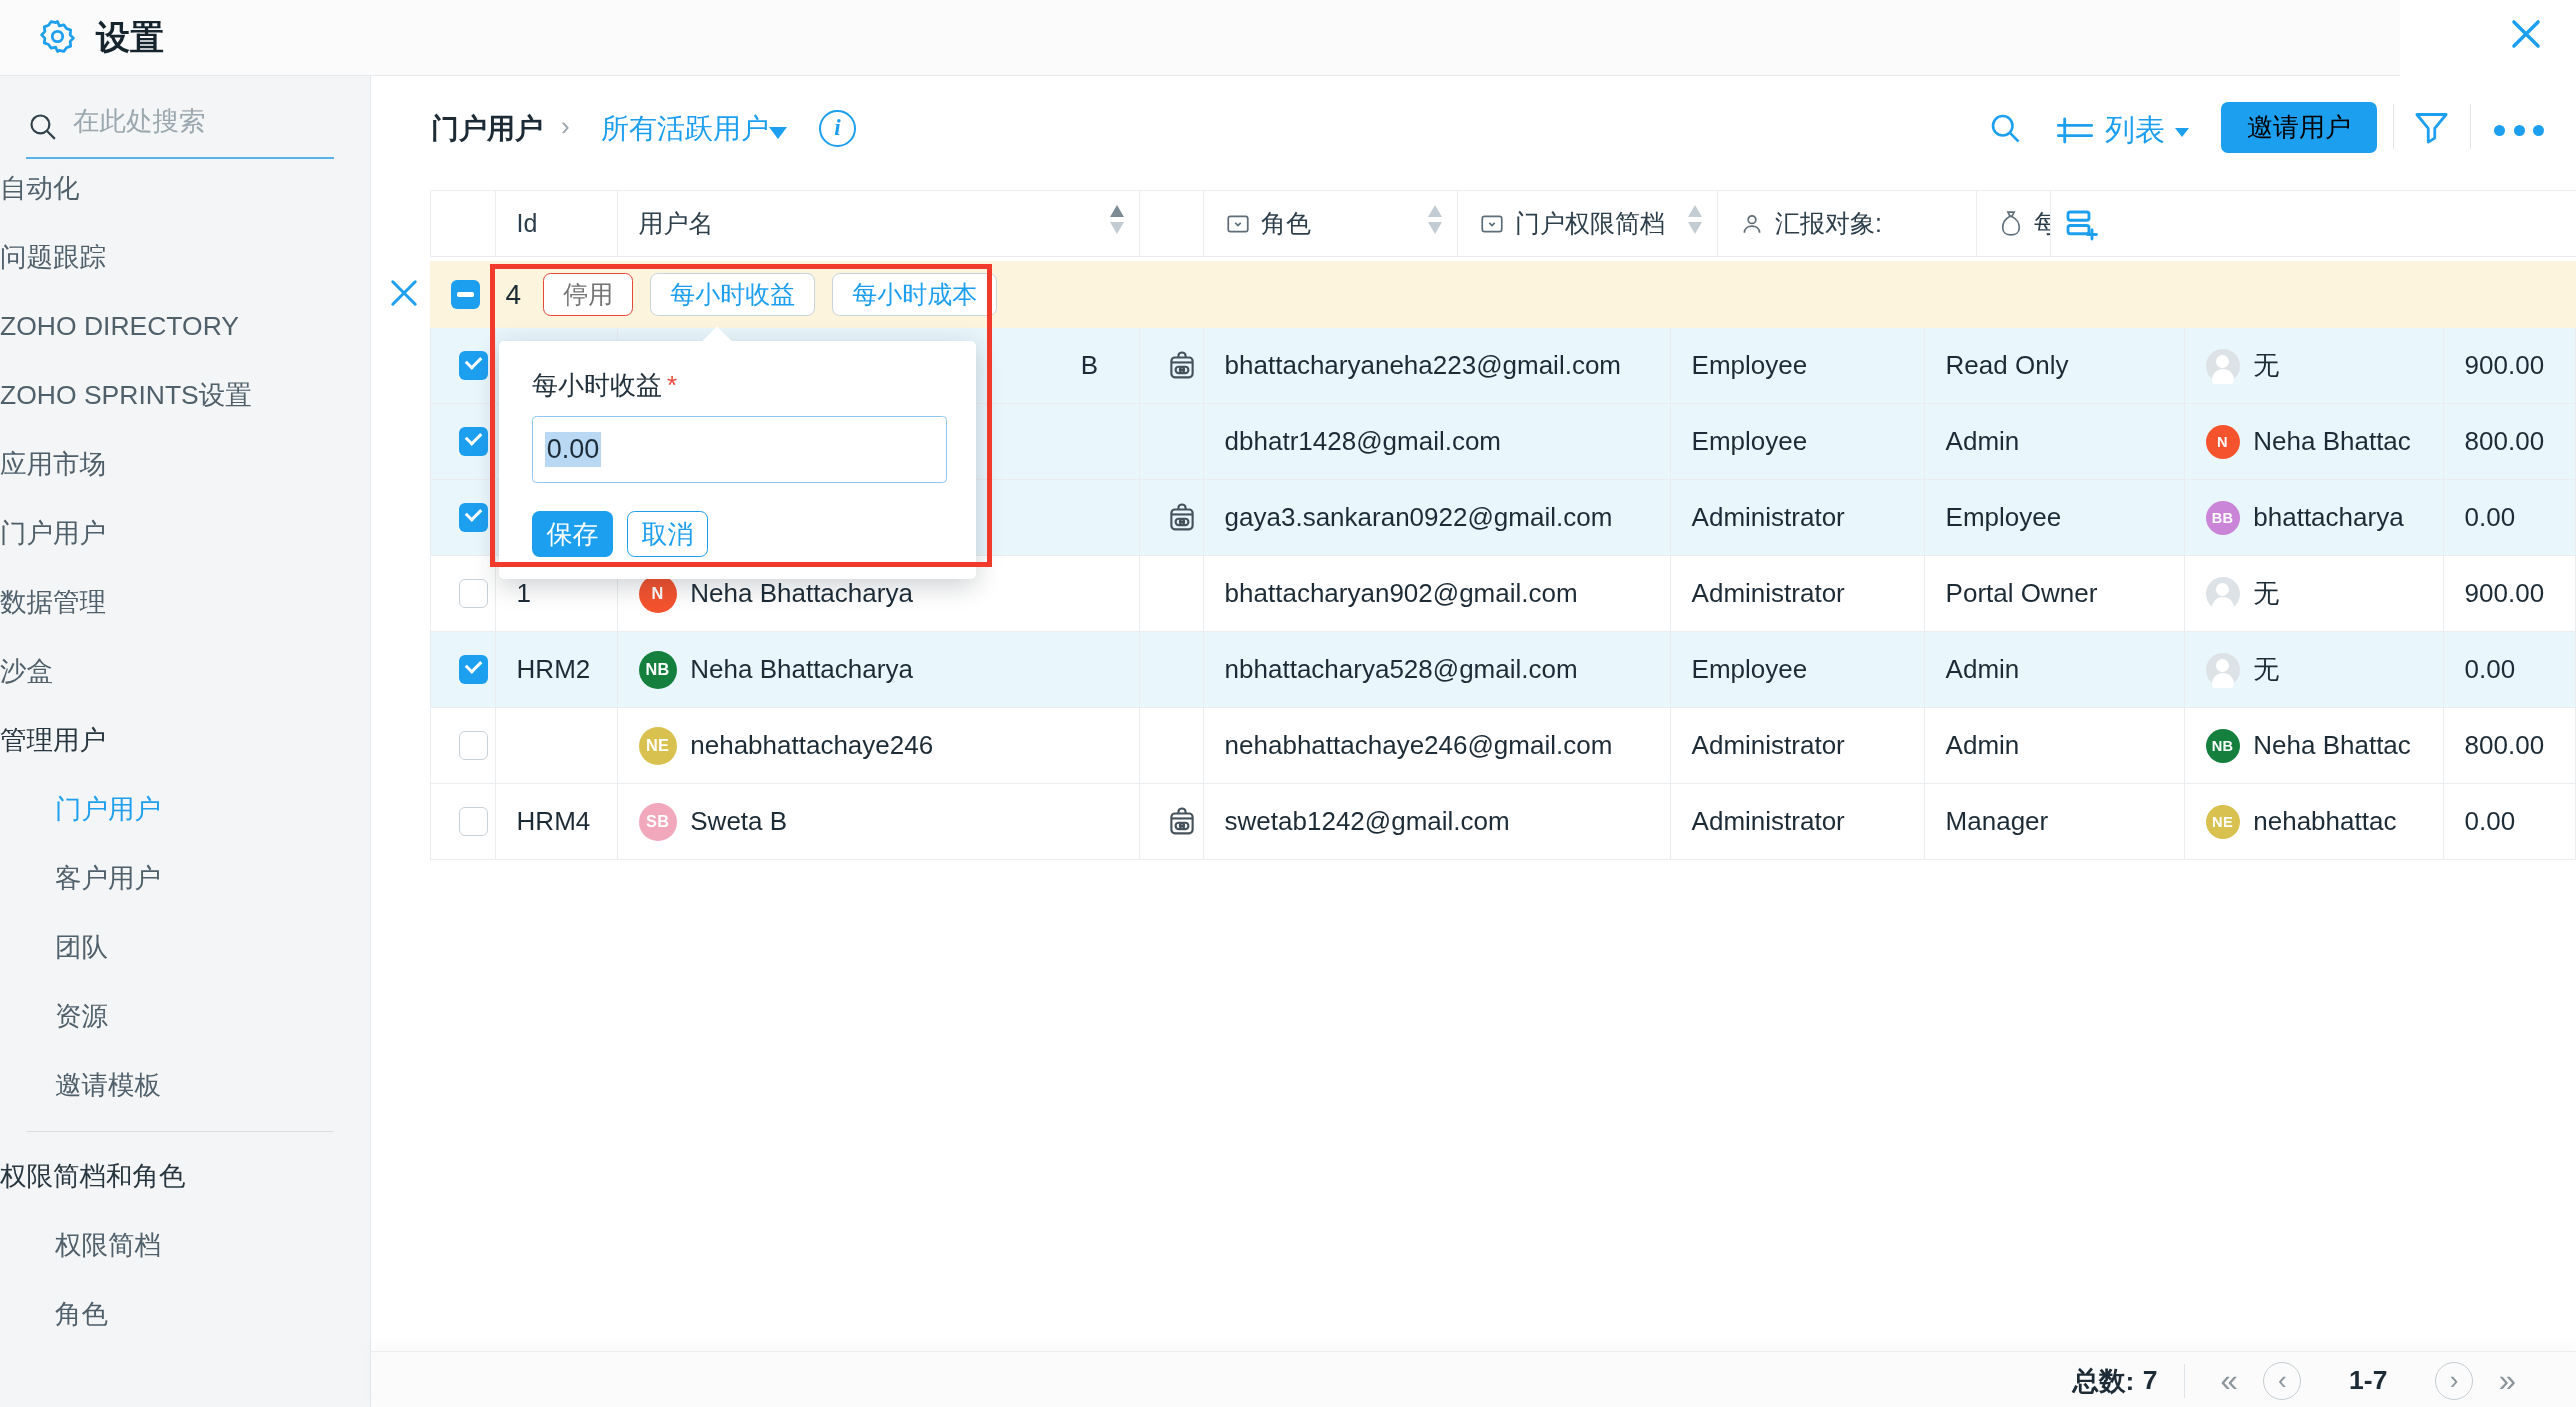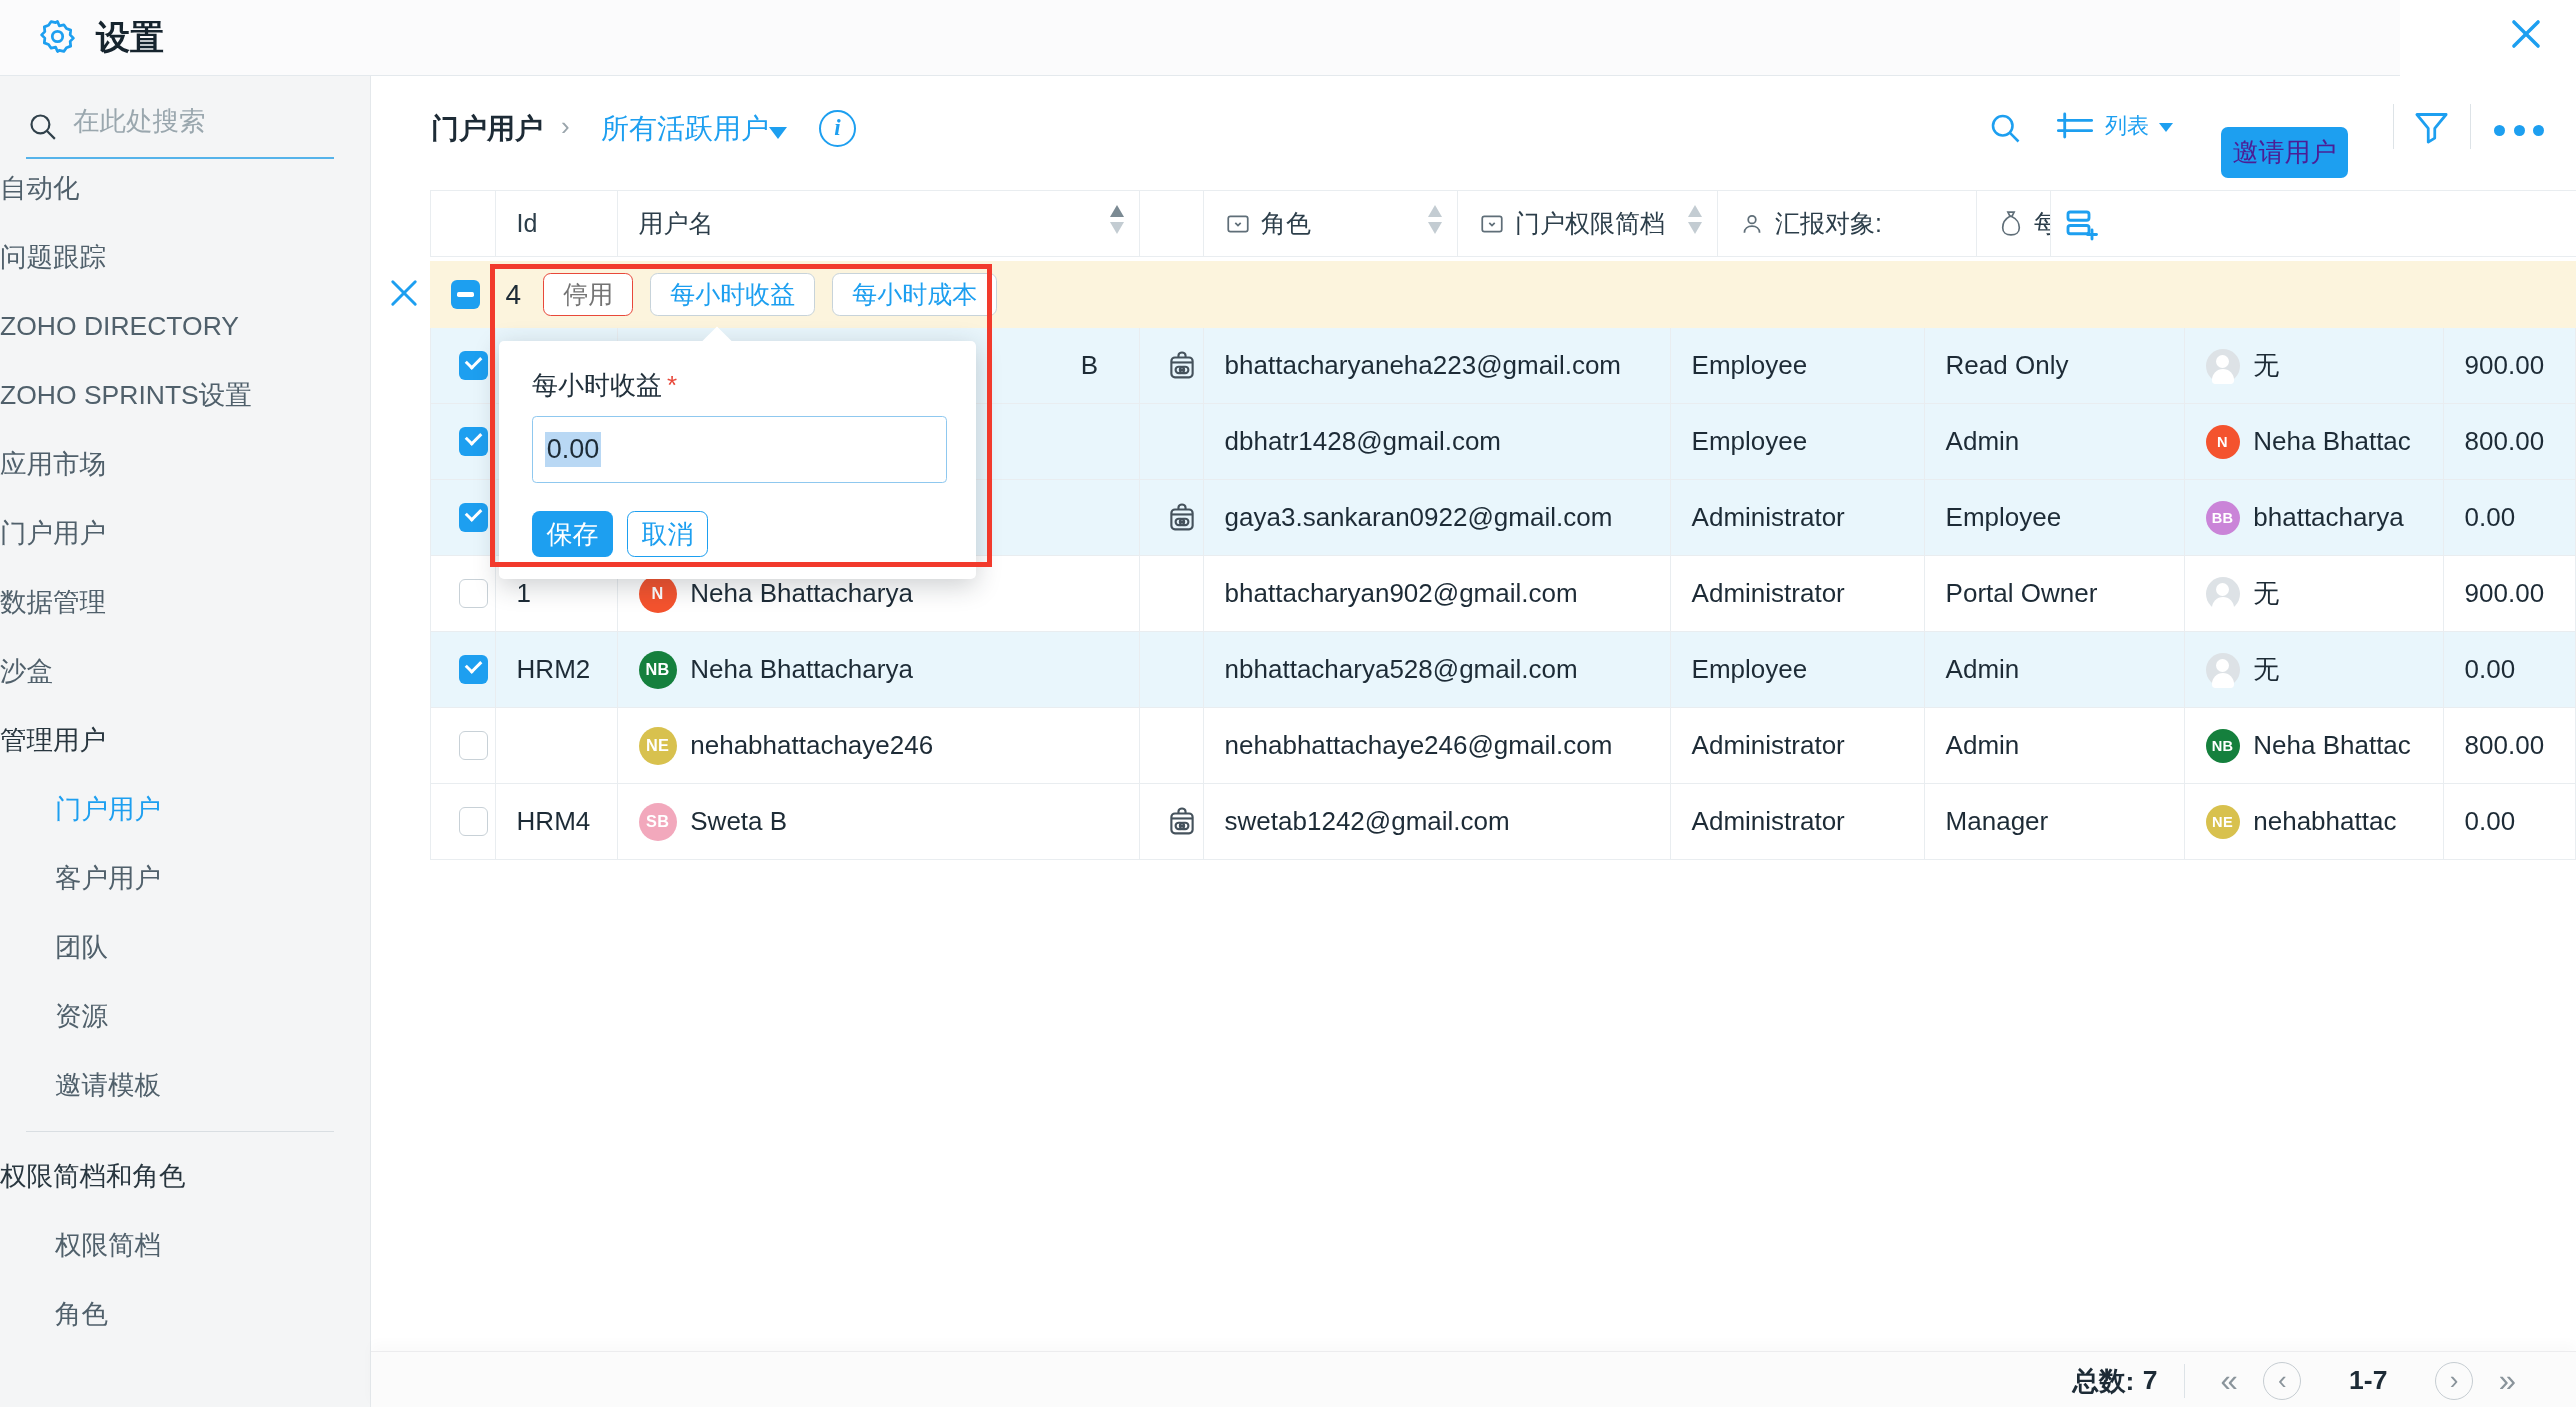--- a/index.html
+++ b/index.html
@@ -32,25 +32,25 @@
   .crumb-parent{position:absolute;left:431px;top:110px;font-size:28px;font-weight:600;color:#1d2b36;}
   .crumb-sep{position:absolute;left:561px;top:111px;font-size:26px;color:#9aa5ac;}
   .crumb-current{position:absolute;left:601px;top:110px;font-size:28px;color:#1d9ff0;cursor:pointer;}
   .crumb-caret{position:absolute;left:769px;top:127px;width:0;height:0;border-left:9.4px solid transparent;
         border-right:9.4px solid transparent;border-top:12px solid #1d9ff0;cursor:pointer;}
   .info-badge{position:absolute;left:819px;top:110px;width:33px;height:33px;border:2.6px solid #1d9ff0;
         border-radius:50%;color:#1d9ff0;font-size:23px;font-style:italic;font-weight:700;
         text-align:center;line-height:31px;font-family:"Liberation Serif","DejaVu Serif",serif;}
   .tb-search{position:absolute;left:1987px;top:110px;cursor:pointer;}
   .tb-view{position:absolute;left:2057px;top:110px;display:flex;align-items:center;cursor:pointer;}
-  .tb-view-label{font-size:22px;color:#1d9ff0;margin-left:12px;}
+  .tb-view-label{font-size:30px;color:#1d9ff0;margin-left:12px;}
   .tb-view-caret{width:0;height:0;border-left:7.7px solid transparent;border-right:7.7px solid transparent;
         border-top:9.4px solid #1d9ff0;margin-left:10.3px;margin-top:3.4px;}
-  .invite-btn{position:absolute;left:2221px;top:102px;width:127px;height:51px;background:#1d9ff0;border:none;
-        border-radius:6.9px;color:#4c1d95;font-size:26px;font-family:inherit;cursor:pointer;margin-top:25px;}
+  .invite-btn{position:absolute;left:2221px;top:102px;width:156px;height:51px;background:#1d9ff0;border:none;
+        border-radius:6.9px;color:#000000;font-size:26px;font-family:inherit;cursor:pointer;}
   .tb-sep{position:absolute;top:104px;width:0.9px;height:45px;background:#dde3e7;}
   .funnel{position:absolute;left:2412px;top:108px;cursor:pointer;}
   .dots{position:absolute;left:2494px;top:125px;display:flex;gap:8.6px;cursor:pointer;}
   .dots i{width:11px;height:11px;border-radius:50%;background:#1d9ff0;}
   
   .thead{position:absolute;left:430px;top:190px;right:0;height:65px;display:flex;
          border-top:0.9px solid #e9edf0;border-bottom:0.9px solid #e9edf0;border-left:0.9px solid #e9edf0;background:#fff;}
   .th{box-sizing:border-box;border-right:0.9px solid #e9edf0;display:flex;align-items:center;
       padding-left:20.6px;font-size:25px;color:#2c3e4a;white-space:nowrap;overflow:hidden;position:relative;}
   .col-check{width:65px;justify-content:center;padding-left:0;}

